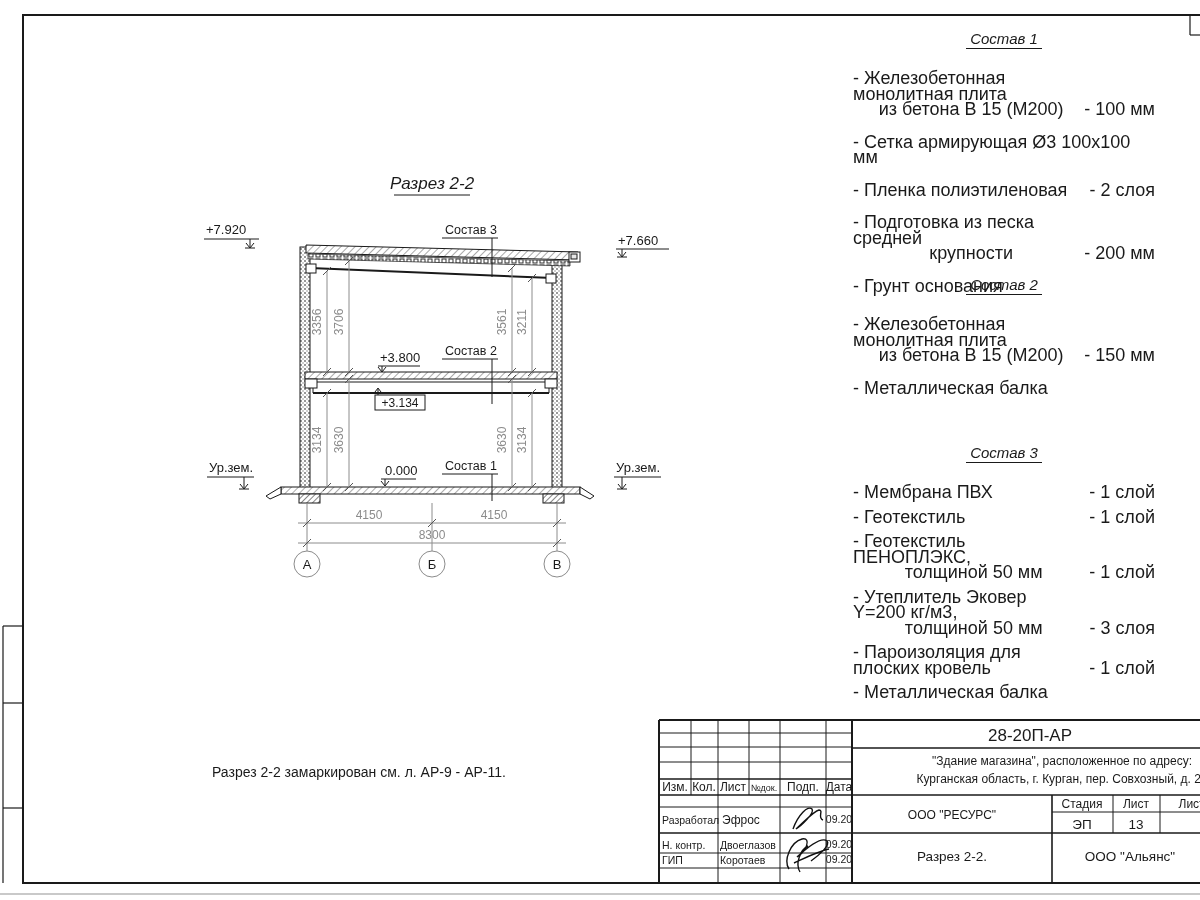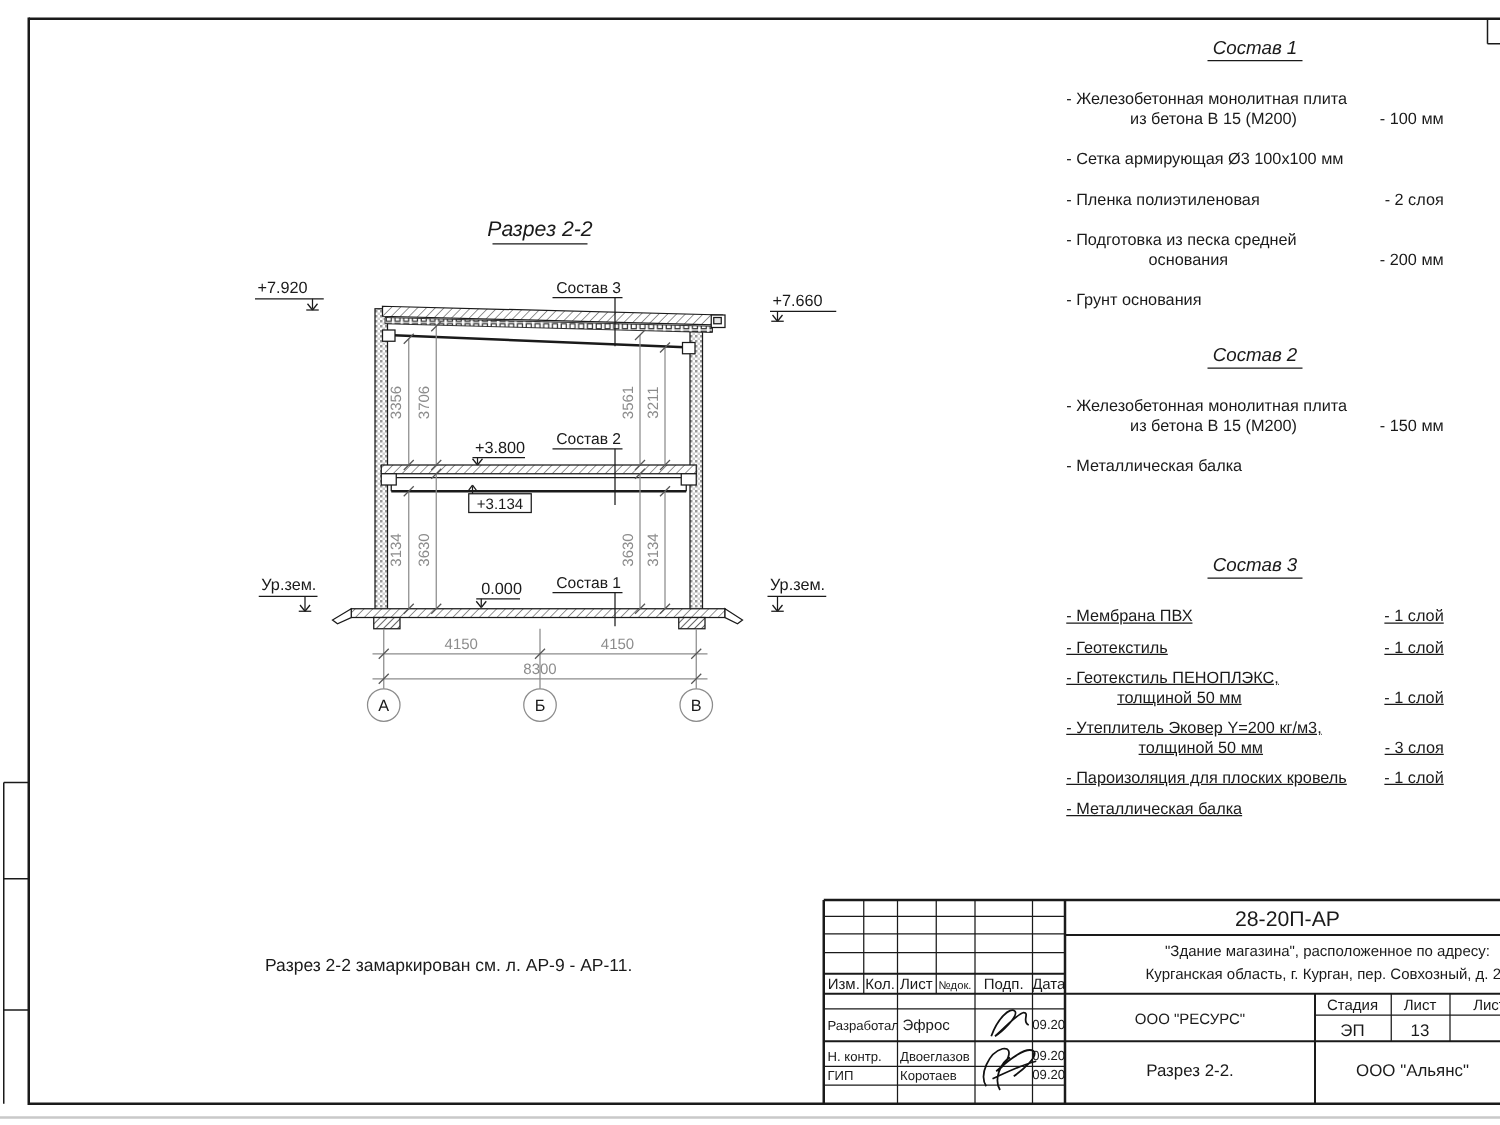--- a/index.html
+++ b/index.html
@@ -15,23 +15,23 @@
   .stamp-s{font-size:10.5px;}
   .stamp-m{font-size:12px;}
   .stamp-l{font-size:13.5px;}
   .stamp-xl{font-size:17px;}
   .stamp-xs{font-size:9px;}
 
   
   .comp{position:absolute;left:853px;width:302px;}
   .comp h3{margin:0 0 24px 0;text-align:center;font-size:15px;font-style:italic;font-weight:normal;}
   .comp h3 span{border-bottom:1px solid #1a1a1a;padding:0 4px 1px 4px;}
-  .item{display:flex;justify-content:space-between;align-items:flex-end;font-size:13px;line-height:15.5px;}
+  .item{display:flex;justify-content:space-between;align-items:flex-end;font-size:18px;line-height:15.5px;}
   .c1 .item,.c2 .item{margin-bottom:17px;}
-  .c3 .item{margin-bottom:9px;text-decoration:underline;}
+  .c3 .item{margin-bottom:9px;}
   .item .l2{display:block;padding-left:11px;text-align:center;}
   .amt{white-space:nowrap;padding-left:6px;}
 </style>
 </head>
 <body>
 
 <div id="sheet">
 
 <svg id="linework" width="1200" height="900" viewBox="0 0 1200 900">
   <defs>
@@ -295,21 +295,21 @@
   </div>
   <div class="item">
     <div class="desc"><span>- Сетка армирующая Ø3 100х100 мм</span></div>
     <div class="amt"></div>
   </div>
   <div class="item">
     <div class="desc"><span>- Пленка полиэтиленовая</span></div>
     <div class="amt">-  2 слоя</div>
   </div>
   <div class="item">
-    <div class="desc"><span>- Подготовка из песка средней</span><span class="l2">основания</span></div>
+    <div class="desc"><span>- Подготовка из песка средней</span><span class="l2">крупности</span></div>
     <div class="amt">- 200 мм</div>
   </div>
   <div class="item">
     <div class="desc"><span>- Грунт основания</span></div>
     <div class="amt"></div>
   </div>
 </div>
 
 <div class="comp c2" style="top:276px">
   <h3><span>Состав 2</span></h3>

